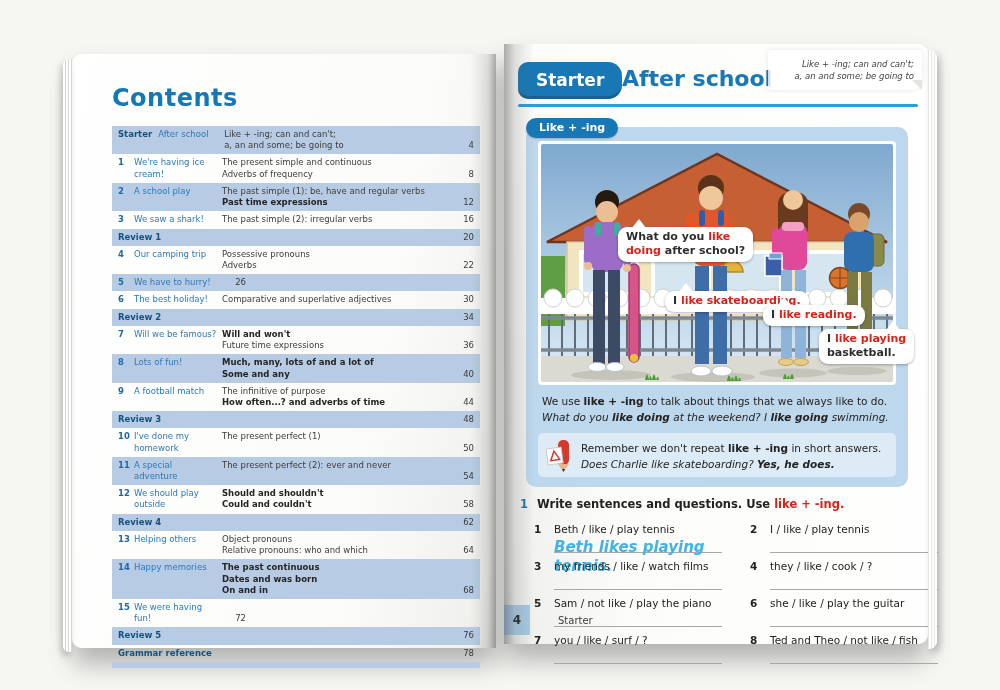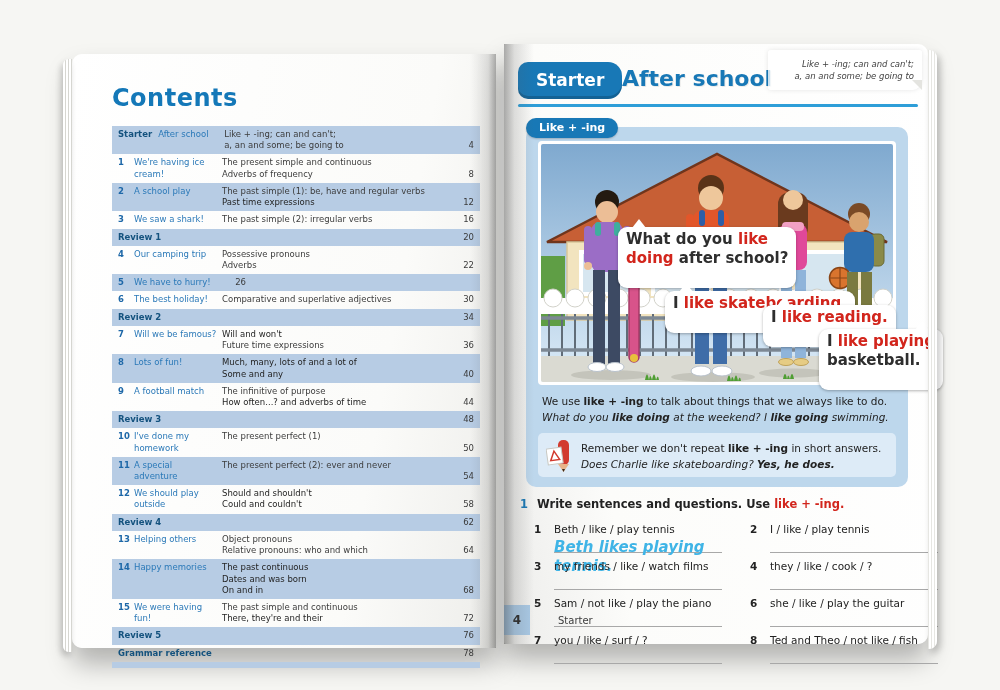--- a/index.html
+++ b/index.html
@@ -20,21 +20,21 @@
 
   .contents-title{margin:30px 0 0 40px;font-size:24px;font-weight:bold;color:#1478b8;letter-spacing:.5px}
   .toc{margin:14px 16px 0 40px}
   .toc-row{display:flex;align-items:flex-start;padding:3px 6px;font-size:8.5px;line-height:1.32;color:#3c3c3c}
   .toc-row.shaded{background:#b7cce4}
   .toc-num{width:16px;flex:none;font-weight:bold;color:#1e68a8}
   .toc-title{width:84px;flex:none;color:#2b79b8;padding-right:4px}
   .starter-row .toc-num{width:auto;margin-right:6px;color:#14527e}
   .starter-row .toc-title{width:62px}
   .toc-desc{flex:1;min-width:0}
-  .toc-desc .b{font-weight:normal;color:#242424}
+  .toc-desc .b{font-weight:bold;color:#242424}
   .toc-page{width:24px;flex:none;text-align:right;color:#3a3a3a;align-self:flex-end}
   .toc-label{flex:1;font-weight:bold;color:#14527e}
 
   
   .page-right{left:446px;top:8px;width:424px;bottom:14px;border-radius:3px 10px 10px 3px;
     background:linear-gradient(260deg,#ffffff 0%,#fcfcfa 75%,#eeeeec 97%,#e0e0dc 100%);
     box-shadow:0 16px 26px rgba(0,0,0,.28)}
   .page-right::before{content:"";position:absolute;left:0;top:0;bottom:0;width:30px;z-index:5;pointer-events:none;
     background:linear-gradient(270deg,rgba(0,0,0,0) 0%,rgba(90,90,90,.18) 65%,rgba(50,50,50,.4) 100%)}
   .page-right::after{content:"";position:absolute;right:-9px;top:6px;bottom:-5px;width:9px;z-index:0;
@@ -54,22 +54,22 @@
   .topics-note::after{content:"";position:absolute;right:0;bottom:0;border-style:solid;border-width:0 10px 10px 0;
     border-color:transparent #e4e4e0 transparent transparent}
 
   .badge{display:inline-block;margin:6px 0 0 22px;position:relative;z-index:3;background:#1878b6;color:#fff;
     font-weight:bold;font-size:11px;padding:3px 13px 4px;border-radius:11px;box-shadow:0 1px 2px rgba(0,0,0,.2)}
 
   .panel{position:relative;margin:-11px 20px 0 22px;background:#bdd7ec;border-radius:10px;padding:14px 12px 10px}
   .illu-wrap{position:relative;background:#fff;border-radius:4px;padding:3px}
   .illu-wrap svg{display:block;width:352px;height:238px;border-radius:2px}
 
-  .bubble{position:absolute;background:#fff;border-radius:9px;padding:3px 8px 20px;font-weight:bold;
-    font-size:15px;line-height:1.25;color:#2e2e2e;box-shadow:0 1px 3px rgba(0,0,0,.3);white-space:nowrap}
+  .bubble{position:absolute;background:#fff;border-radius:9px;padding:3px 8px 4px;font-weight:bold;
+    font-size:11px;line-height:1.25;color:#2e2e2e;box-shadow:0 1px 3px rgba(0,0,0,.3);white-space:nowrap}
   .bubble::before{content:"";position:absolute;top:-8px;left:14px;border:7px solid transparent;
     border-bottom:9px solid #fff;border-top:0}
   .bubble.tail-right::before{left:auto;right:14px}
   .bubble-1{left:80px;top:86px}
   .bubble-2{left:127px;top:150px}
   .bubble-3{left:225px;top:164px}
   .bubble-4{left:281px;top:188px}
 
   .seg-bold{font-weight:bold}
   .seg-italic{font-style:italic}
@@ -242,24 +242,20 @@
     <span class="toc-desc">
             <div class="b">The past continuous</div>
             <div class="b">Dates and was born</div>
             <div class="b">On and in</div>
           </span>
     <span class="toc-page">68</span>
   </div>
         <div class="toc-row">
     <span class="toc-num">15</span>
     <span class="toc-title">We were having fun!</span>
-    <span class="toc-desc">
-            <div>The past simple and continuous</div>
-            <div class="b">There, they're and their</div>
-          </span>
     <span class="toc-page">72</span>
   </div>
         <div class="toc-row shaded">
     <span class="toc-label">Review 5</span>
     <span class="toc-page">76</span>
   </div>
         <div class="toc-row">
     <span class="toc-label">Grammar reference</span>
     <span class="toc-page">78</span>
   </div>

